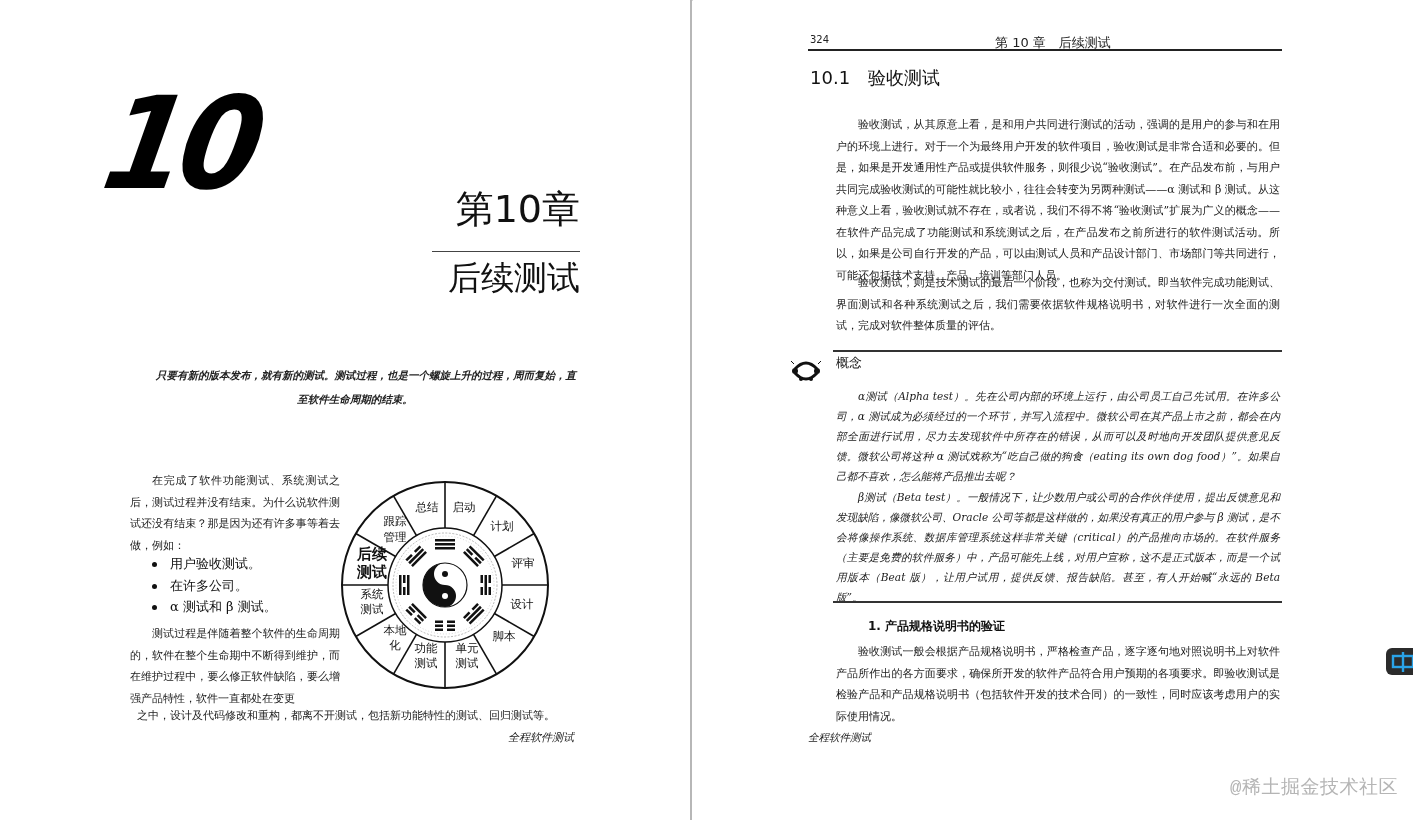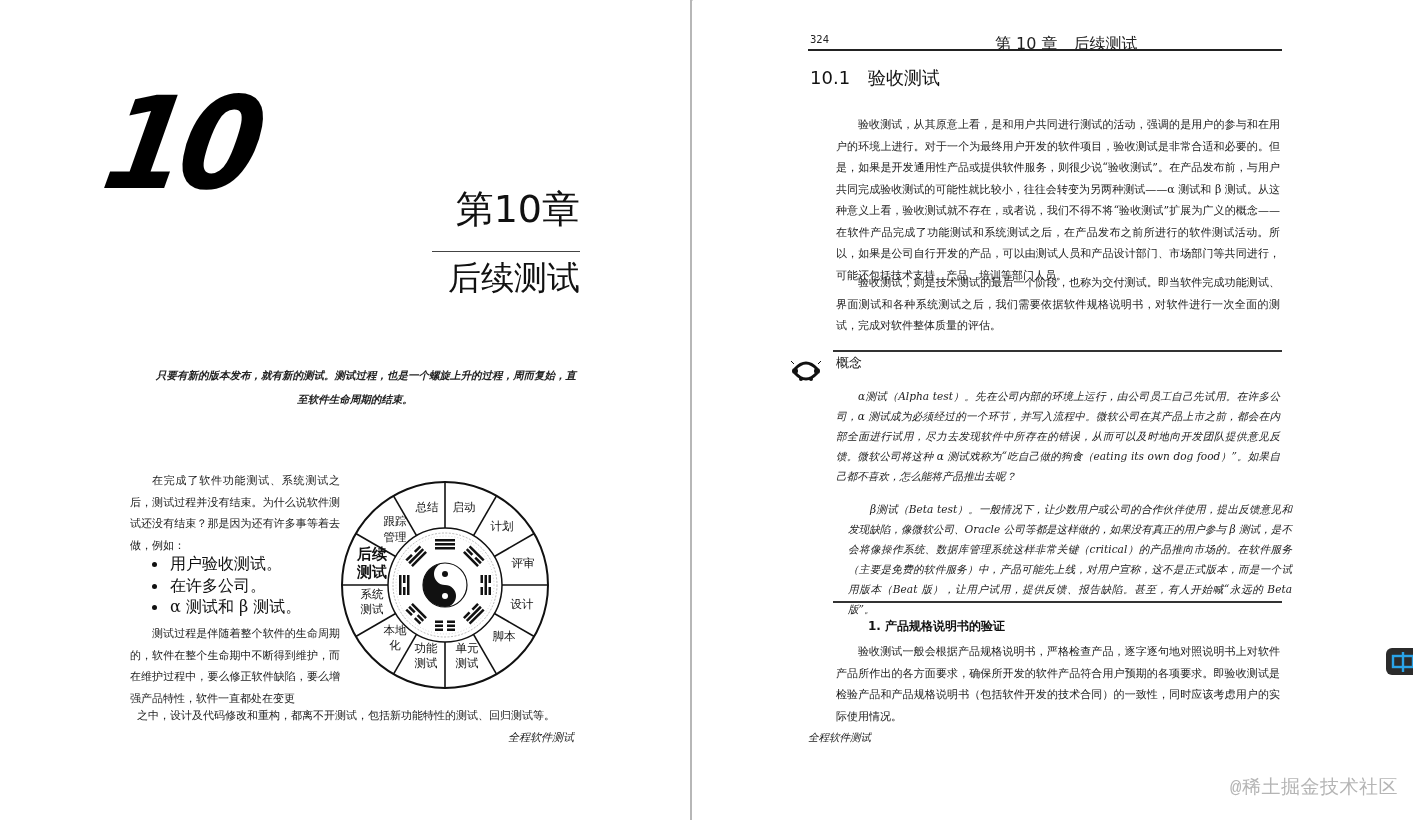--- a/index.html
+++ b/index.html
@@ -36,38 +36,38 @@
     position: absolute; left: 130px; top: 363px; width: 450px;
     font-family: "DejaVu Serif", serif; font-style: italic; font-weight: bold;
     font-size: 10.5px; line-height: 24px; text-indent: 22px; color: #222; text-align: center;
   }
   .body-text {
     font-family: "DejaVu Serif", serif; font-size: 11px; line-height: 21.5px; color: #1a1a1a;
     text-align: justify;
   }
   .left-para1 { position: absolute; left: 130px; top: 470px; width: 210px; text-indent: 22px; }
   .bullets { position: absolute; left: 152px; top: 553px; margin: 0; padding: 0; list-style: none; }
-  .bullets li { position: relative; padding-left: 18px; height: 21.5px; line-height: 21.5px; font-size: 16px; }
+  .bullets li { position: relative; padding-left: 18px; height: 21.5px; line-height: 21.5px; font-size: 13px; }
   .bullets li::before {
     content: ""; position: absolute; left: 0; top: 9px; width: 5px; height: 5px; border-radius: 50%; background: #111;
   }
   .left-para2 { position: absolute; left: 130px; top: 623px; width: 210px; text-indent: 22px; }
   .left-para2-tail { position: absolute; left: 130px; top: 698px; width: 450px; }
   .footer-left {
     position: absolute; left: 470px; top: 730px; width: 104px; text-align: right;
     font-family: "DejaVu Sans", sans-serif; font-style: italic; font-size: 11px; color: #222;
   }
 
   
   .wheel { position: absolute; left: 340px; top: 480px; width: 210px; height: 210px; }
   .wheel text { font-family: "DejaVu Sans", sans-serif; fill: #111; }
 
   
   .running-page { position: absolute; left: 810px; top: 34px; font-family: "DejaVu Sans", sans-serif; font-size: 10px; color: #222; }
-  .running-title { position: absolute; left: 995px; top: 34px; font-family: "DejaVu Sans", sans-serif; font-size: 16px; color: #222; }
+  .running-title { position: absolute; left: 995px; top: 34px; font-family: "DejaVu Sans", sans-serif; font-size: 13px; color: #222; }
   .running-rule { position: absolute; left: 808px; top: 49px; width: 474px; height: 2px; background: #222; }
   .section-title {
     position: absolute; left: 810px; top: 66px;
     font-family: "DejaVu Sans", sans-serif; font-size: 18px; color: #111; word-spacing: 10px;
   }
   .r-para { position: absolute; left: 836px; width: 444px; text-indent: 22px; }
   .rp1 { top: 114px; }
   .rp2 { top: 272px; }
   .concept-rule-top { position: absolute; left: 833px; top: 350px; width: 449px; height: 2px; background: #333; }
   .concept-icon { position: absolute; left: 789px; top: 355px; width: 34px; height: 30px; }
@@ -254,21 +254,21 @@
   <circle cx="6" cy="16" r="3" fill="#111"></circle>
   <circle cx="28" cy="16" r="3" fill="#111"></circle>
   <circle cx="12" cy="24" r="2" fill="#111"></circle>
   <circle cx="22" cy="24" r="2" fill="#111"></circle>
   <line x1="2" y1="6" x2="5" y2="9" stroke="#111" stroke-width="1"></line>
   <line x1="32" y1="6" x2="29" y2="9" stroke="#111" stroke-width="1"></line>
 </svg>
 <div class="concept-title">概念</div>
 
 <p class="concept-text cp1" style="margin:0">α测试（Alpha test）。先在公司内部的环境上运行，由公司员工自己先试用。在许多公司，α 测试成为必须经过的一个环节，并写入流程中。微软公司在其产品上市之前，都会在内部全面进行试用，尽力去发现软件中所存在的错误，从而可以及时地向开发团队提供意见反馈。微软公司将这种 α 测试戏称为“吃自己做的狗食（eating its own dog food）”。如果自己都不喜欢，怎么能将产品推出去呢？</p>
-<p class="concept-text cp2" style="margin:12px">β测试（Beta test）。一般情况下，让少数用户或公司的合作伙伴使用，提出反馈意见和发现缺陷，像微软公司、Oracle 公司等都是这样做的，如果没有真正的用户参与 β 测试，是不会将像操作系统、数据库管理系统这样非常关键（critical）的产品推向市场的。在软件服务（主要是免费的软件服务）中，产品可能先上线，对用户宣称，这不是正式版本，而是一个试用版本（Beat 版），让用户试用，提供反馈、报告缺陷。甚至，有人开始喊“永远的 Beta 版”。</p>
+<p class="concept-text cp2" style="margin:0">β测试（Beta test）。一般情况下，让少数用户或公司的合作伙伴使用，提出反馈意见和发现缺陷，像微软公司、Oracle 公司等都是这样做的，如果没有真正的用户参与 β 测试，是不会将像操作系统、数据库管理系统这样非常关键（critical）的产品推向市场的。在软件服务（主要是免费的软件服务）中，产品可能先上线，对用户宣称，这不是正式版本，而是一个试用版本（Beat 版），让用户试用，提供反馈、报告缺陷。甚至，有人开始喊“永远的 Beta 版”。</p>
 <div class="concept-rule-bottom"></div>
 
 <div class="subsection-title">1. 产品规格说明书的验证</div>
 <p class="body-text r-para rp3" style="margin:0">验收测试一般会根据产品规格说明书，严格检查产品，逐字逐句地对照说明书上对软件产品所作出的各方面要求，确保所开发的软件产品符合用户预期的各项要求。即验收测试是检验产品和产品规格说明书（包括软件开发的技术合同）的一致性，同时应该考虑用户的实际使用情况。</p>
 
 <div class="footer-right">全程软件测试</div>
 
 <div class="ime-button" title="">
   <svg width="26" height="22" viewBox="0 0 26 22">
     <rect x="3" y="5" width="20" height="11" fill="none" stroke="#2aa3e8" stroke-width="2.4"></rect>

